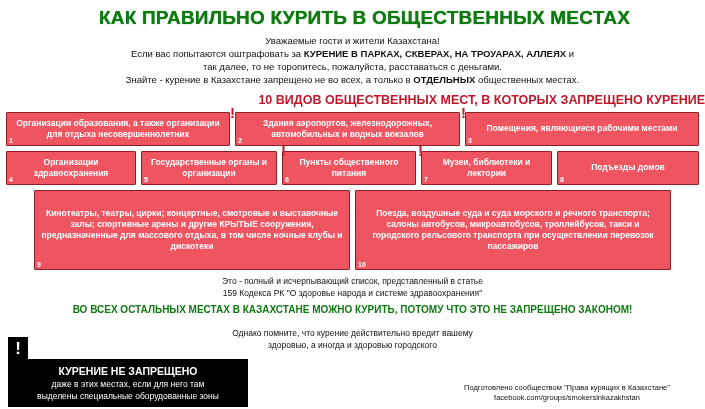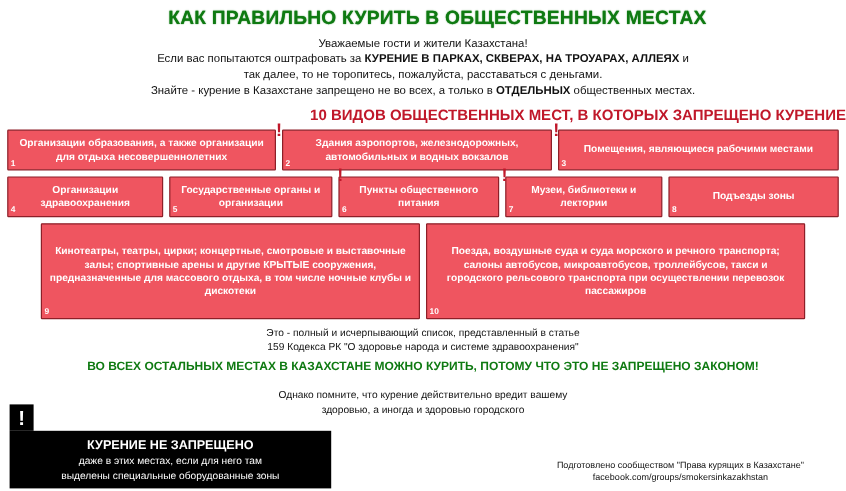--- a/index.html
+++ b/index.html
@@ -6,21 +6,21 @@
   body{
     width:705px;height:409px;
     background:#ffffff;
     font-family:"Liberation Sans", sans-serif;
     color:#111;
     overflow:hidden;
     position:relative;
   }
   .title{
     text-align:center;
-    font-size:16px;
+    font-size:19px;
     font-weight:bold;
     color:#0f7a12;
     letter-spacing:0.2px;
     margin-top:7px;
     text-shadow:0 0 1px #0f7a12;
     padding-left:24px;
   }
   .intro{
     text-align:center;
     font-size:9.5px;
@@ -106,21 +106,21 @@
   }
   .bottom{
     position:absolute;
     left:0;bottom:0;
     width:100%;
     height:58px;
   }
   .blackbox{
     position:absolute;
     left:8px;bottom:2px;
-    width:268px;
+    width:240px;
     height:48px;
     background:#000;
     color:#fff;
     display:flex;
     align-items:center;
     box-sizing:border-box;
     padding:3px 6px;
     margin-top:10px;
   }
   .bangbox{
@@ -208,21 +208,21 @@
     <div class="cell" style="flex:0 0 134px;">
       <span class="num">6</span>
       <span>Пункты общественного питания</span>
     </div>
     <div class="cell" style="flex:0 0 131px;">
       <span class="num">7</span>
       <span>Музеи, библиотеки и лектории</span>
     </div>
     <div class="cell" style="flex:1 1 auto;">
       <span class="num">8</span>
-      <span>Подъезды зоны</span>
+      <span>Подъезды домов</span>
     </div>
   </div>
 
   <div class="row r3" style="padding:0 28px;">
     <div class="cell" style="flex:1 1 50%;">
       <span class="num">9</span>
       <span>Кинотеатры, театры, цирки; концертные, смотровые и выставочные залы; спортивные арены и другие КРЫТЫЕ сооружения, предназначенные для массового отдыха, в том числе ночные клубы и дискотеки</span>
     </div>
     <div class="cell" style="flex:1 1 50%;">
       <span class="num">10</span>

